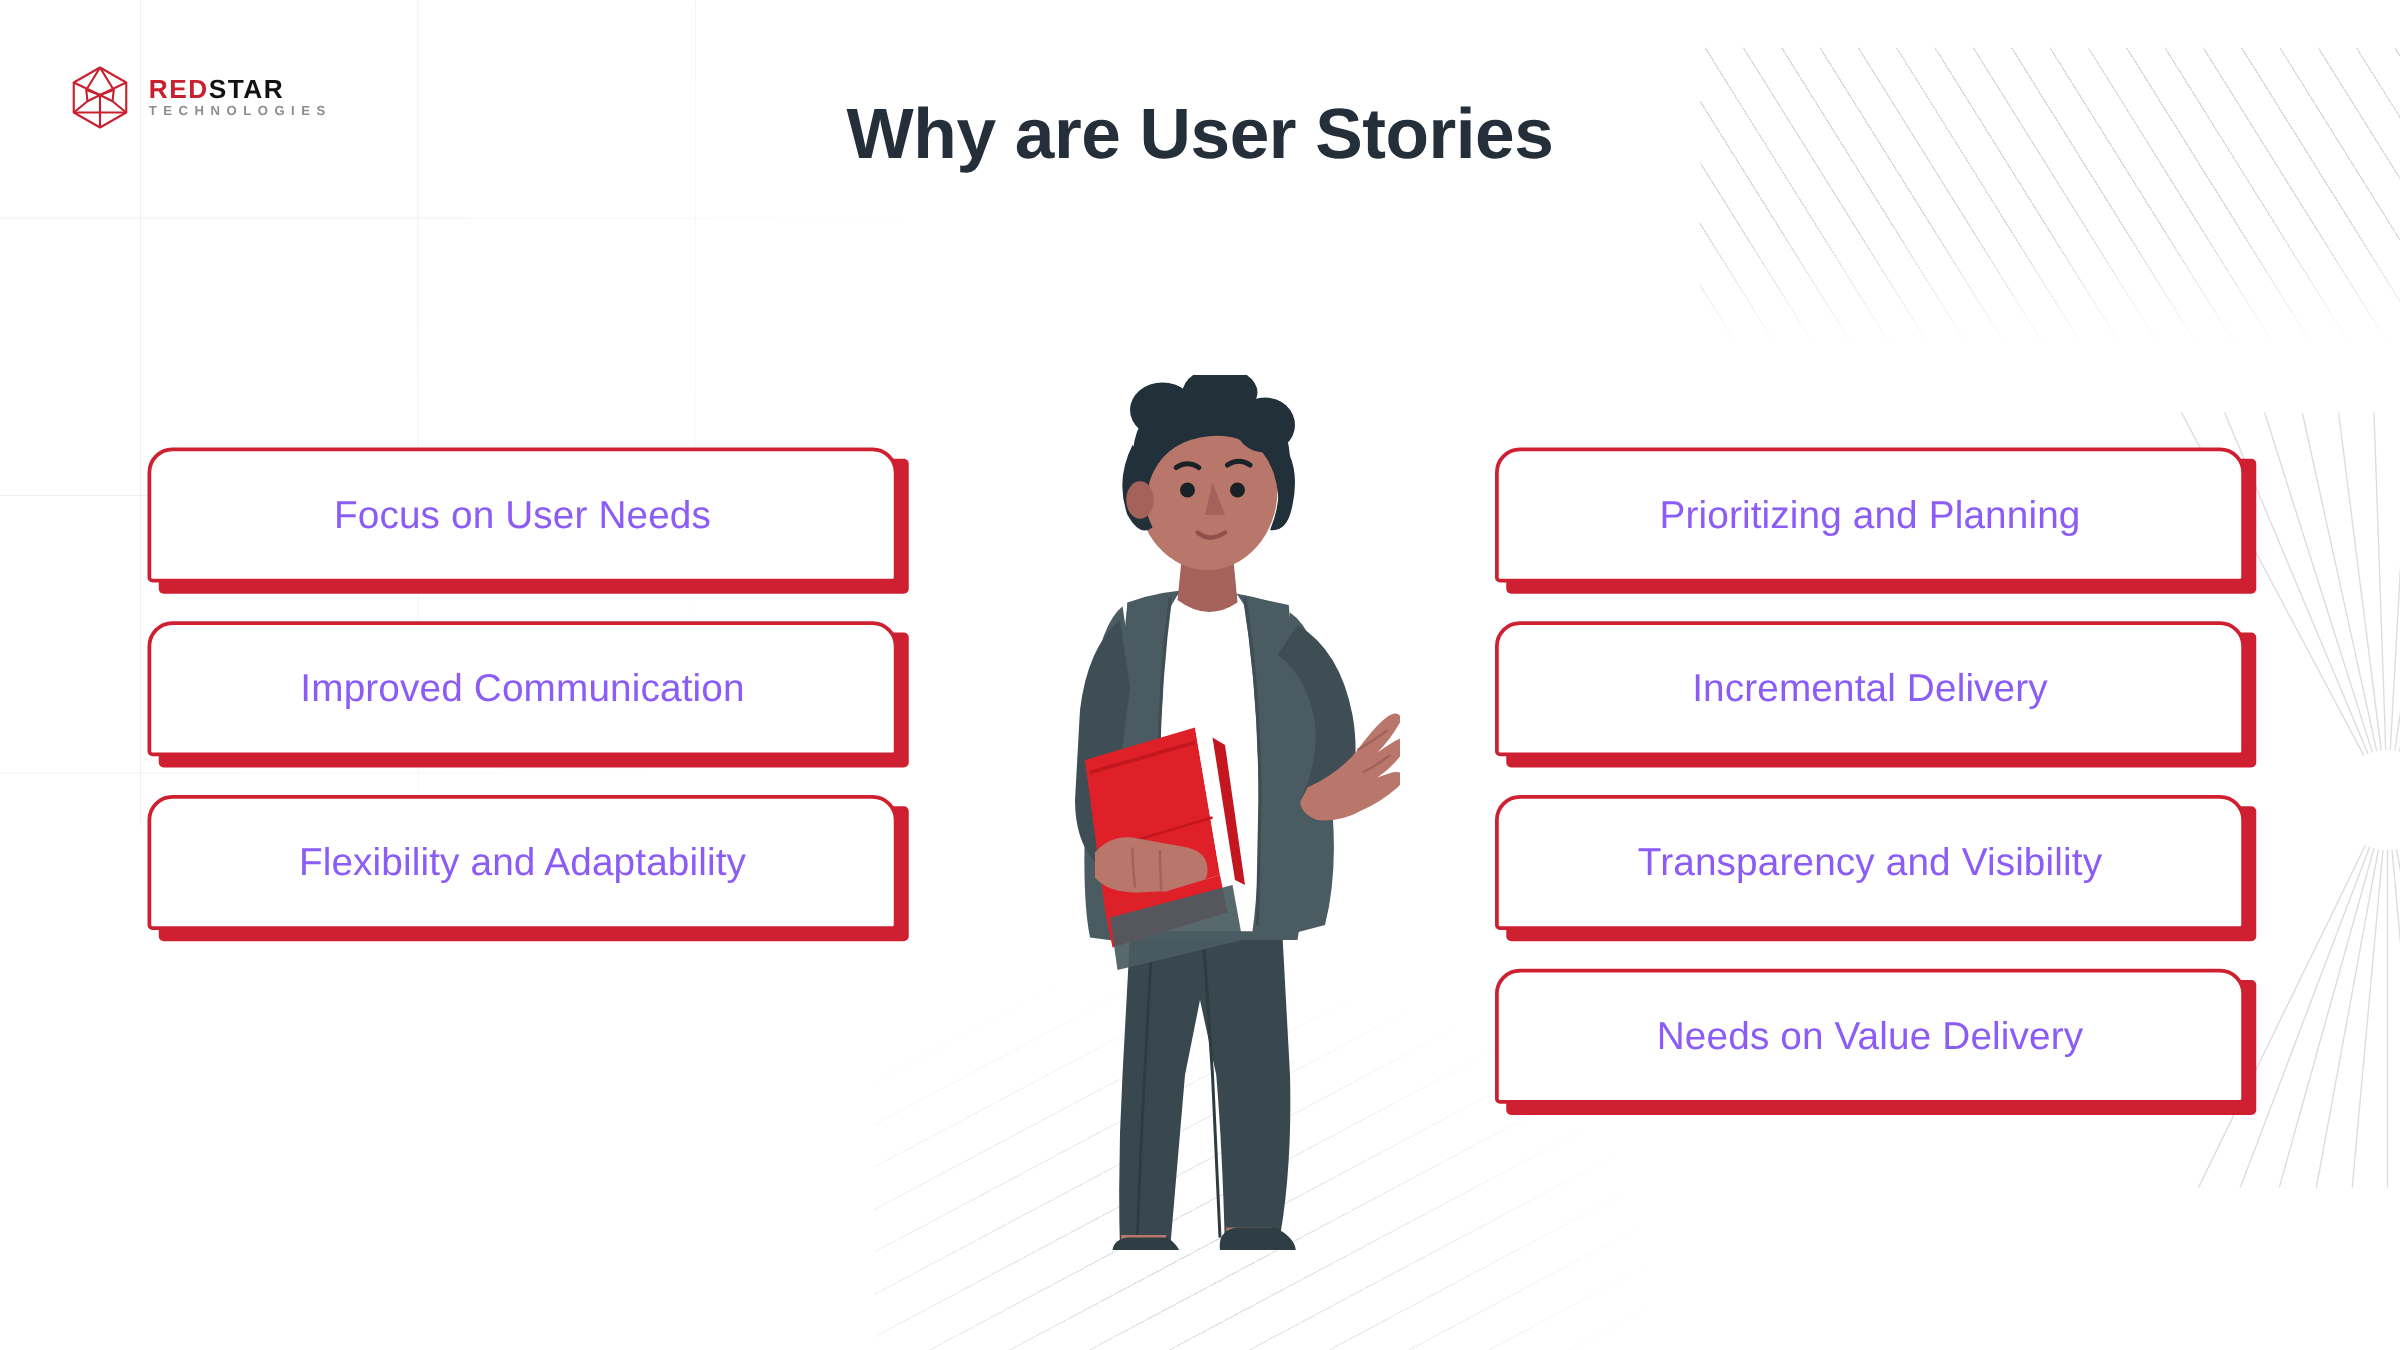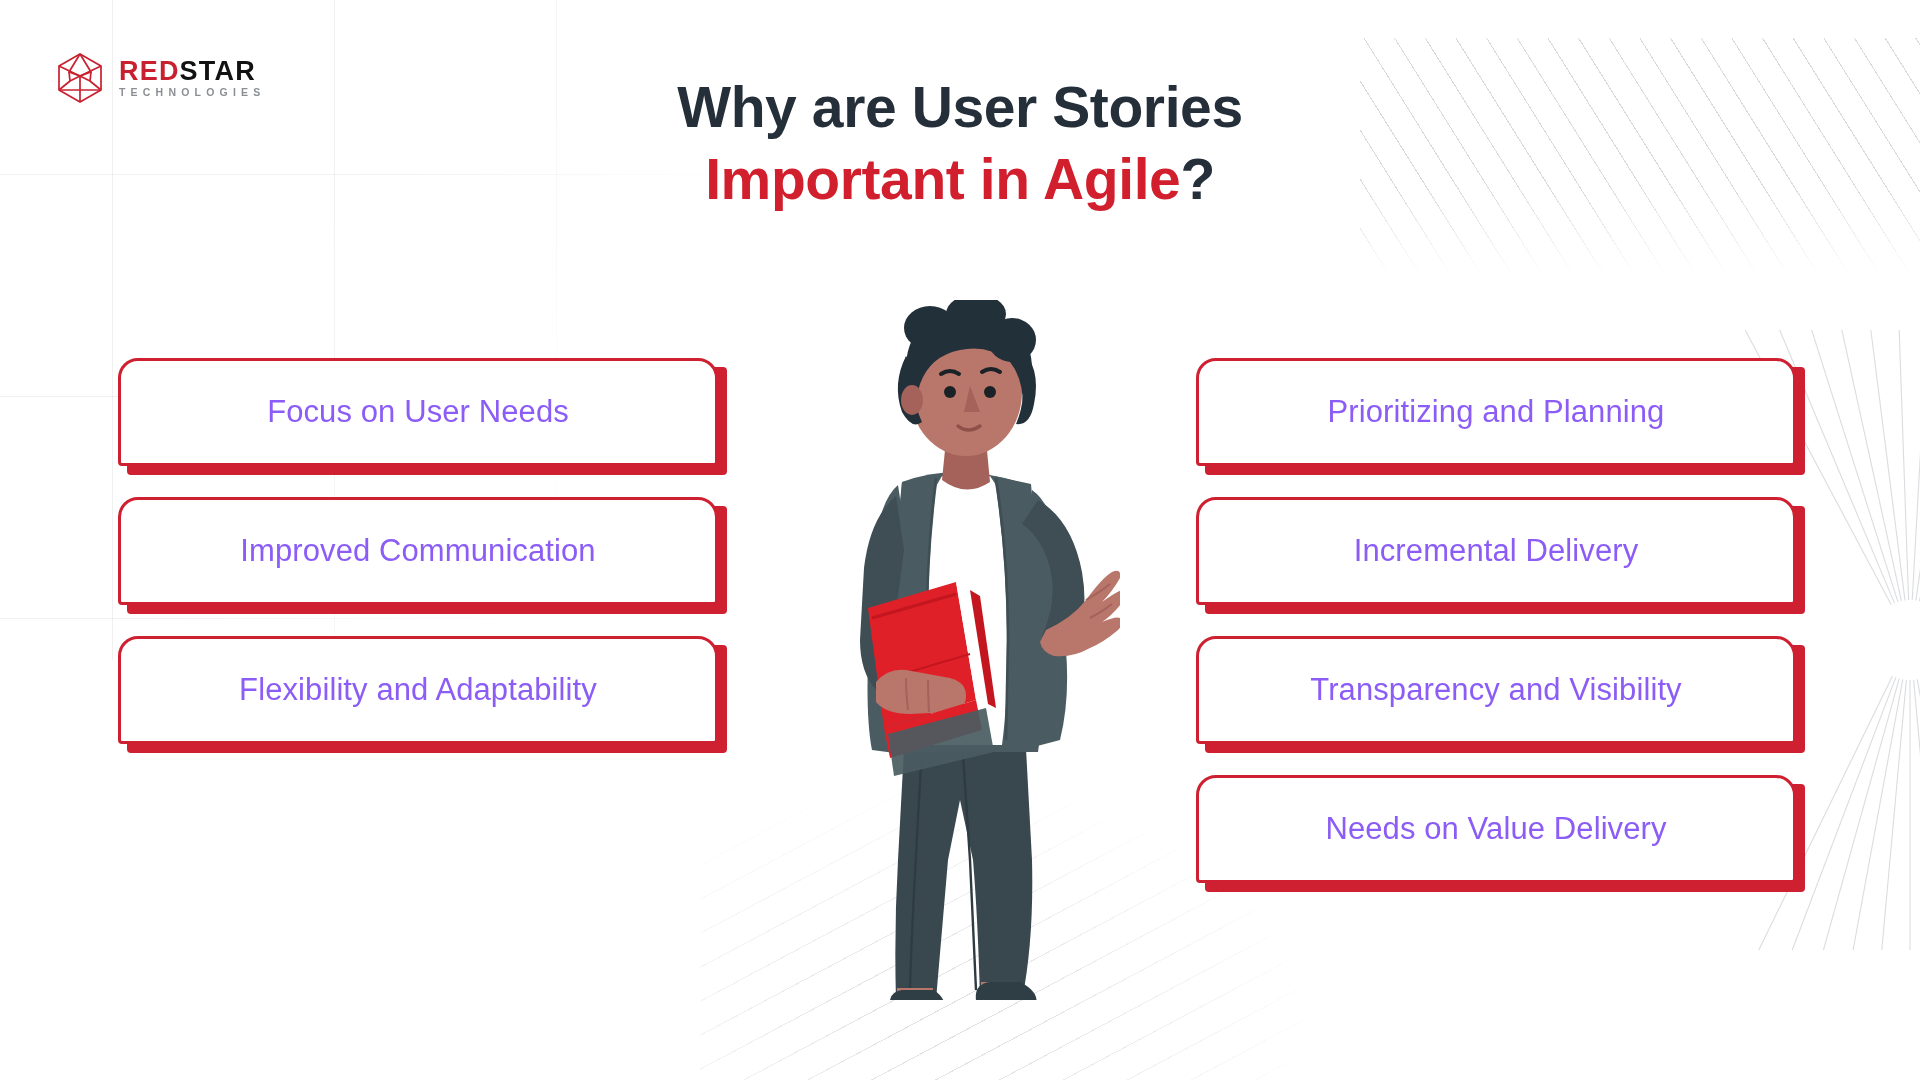--- a/index.html
+++ b/index.html
@@ -62,21 +62,21 @@
     mask-image:radial-gradient(ellipse at 40% 80%, #000 10%, transparent 72%);
   }
 
   
   .logo-block {
     position:absolute; left:55px; top:52px;
     display:flex; align-items:center; gap:14px;
   }
   .logo-mark { width:50px; height:52px; flex:none; }
   .logo-text { display:flex; flex-direction:column; line-height:1; }
-  .logo-word { font-size:27px; font-weight:700; letter-spacing:1.2px; white-space:nowrap; }
+  .logo-word { font-size:21px; font-weight:700; letter-spacing:1.2px; white-space:nowrap; }
   .logo-red { color:#C8202E; }
   .logo-black { color:#121212; }
   .logo-sub {
     font-size:10.5px; color:#8b8f94; letter-spacing:5.2px;
     font-weight:600; margin-top:2px; white-space:nowrap;
   }
 
   
   .title-block {
     position:absolute; left:0; right:0; top:72px;
@@ -193,23 +193,20 @@
   <div class="logo-text">
     <div class="logo-word">
       <span class="logo-red">RED</span><span class="logo-black">STAR</span>
     </div>
     <div class="logo-sub">TECHNOLOGIES</div>
   </div>
 </div>
 
 <div class="title-block">
   <div class="title-line t-dark">Why are User Stories</div>
-  <div class="title-line">
-    <span class="t-red">Important in Agile</span><span class="t-dark">?</span>
-  </div>
 </div>
 
 <div class="col col-left">
   <div class="card-wrap">
     <div class="card-shadow"></div>
     <div class="card">
       <span class="card-label">Focus on User Needs</span>
     </div>
   </div>
   <div class="card-wrap">

